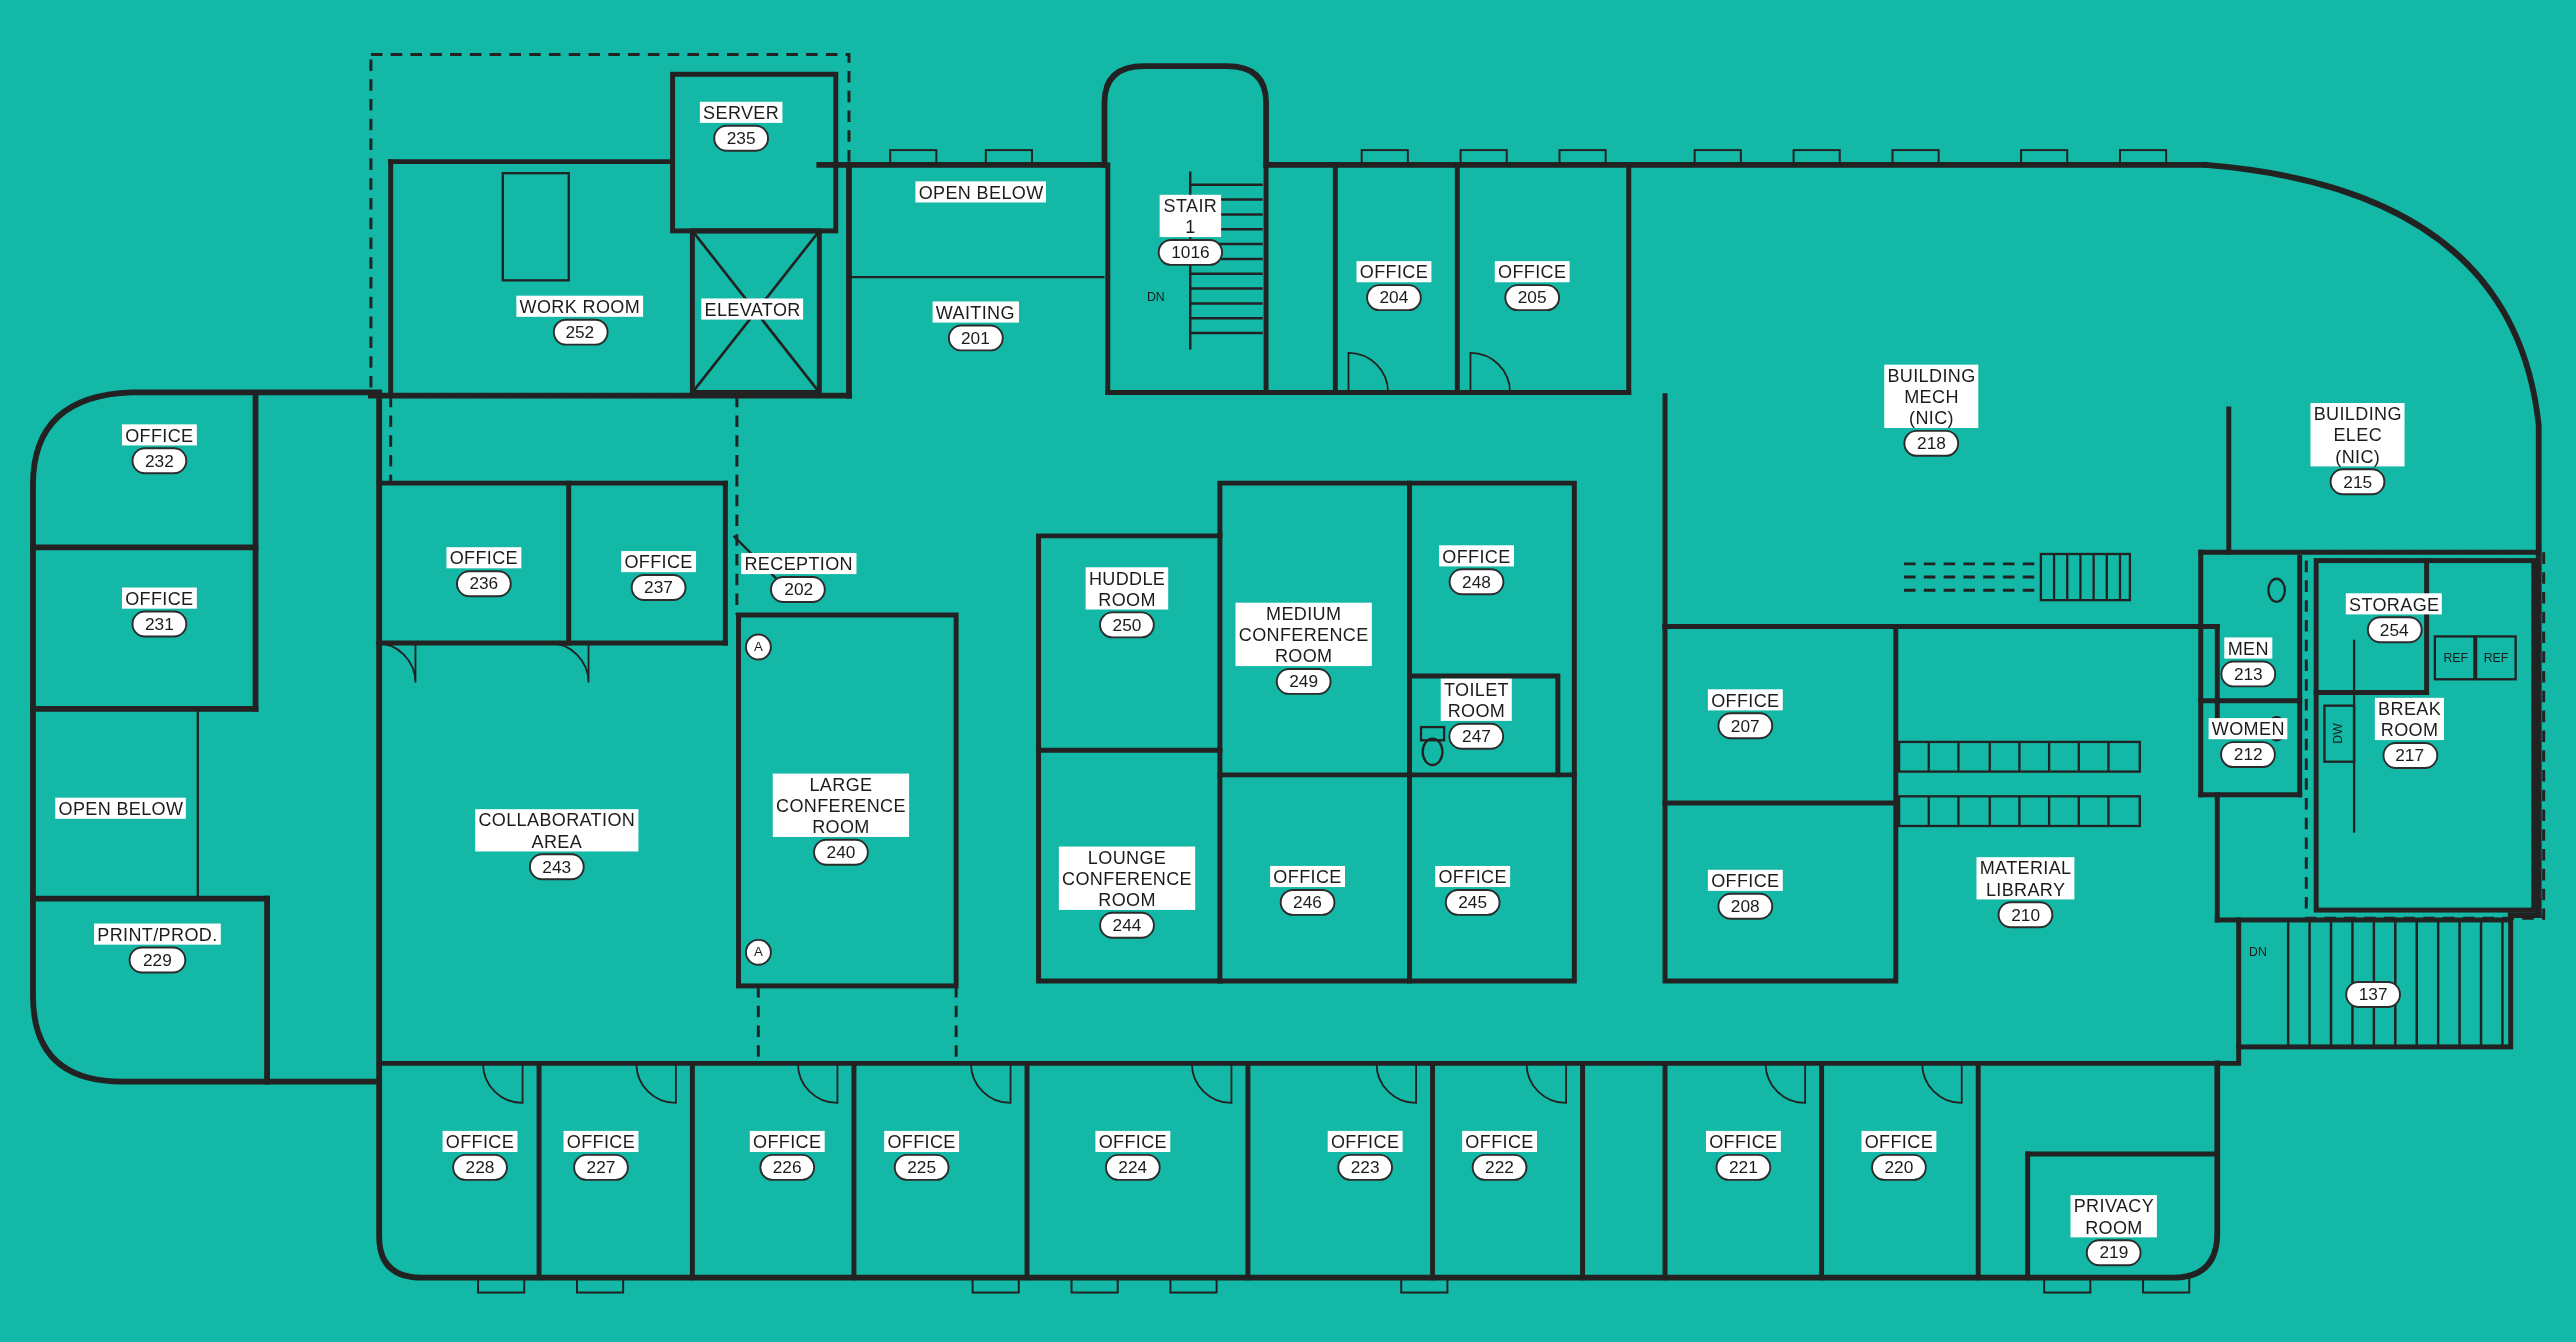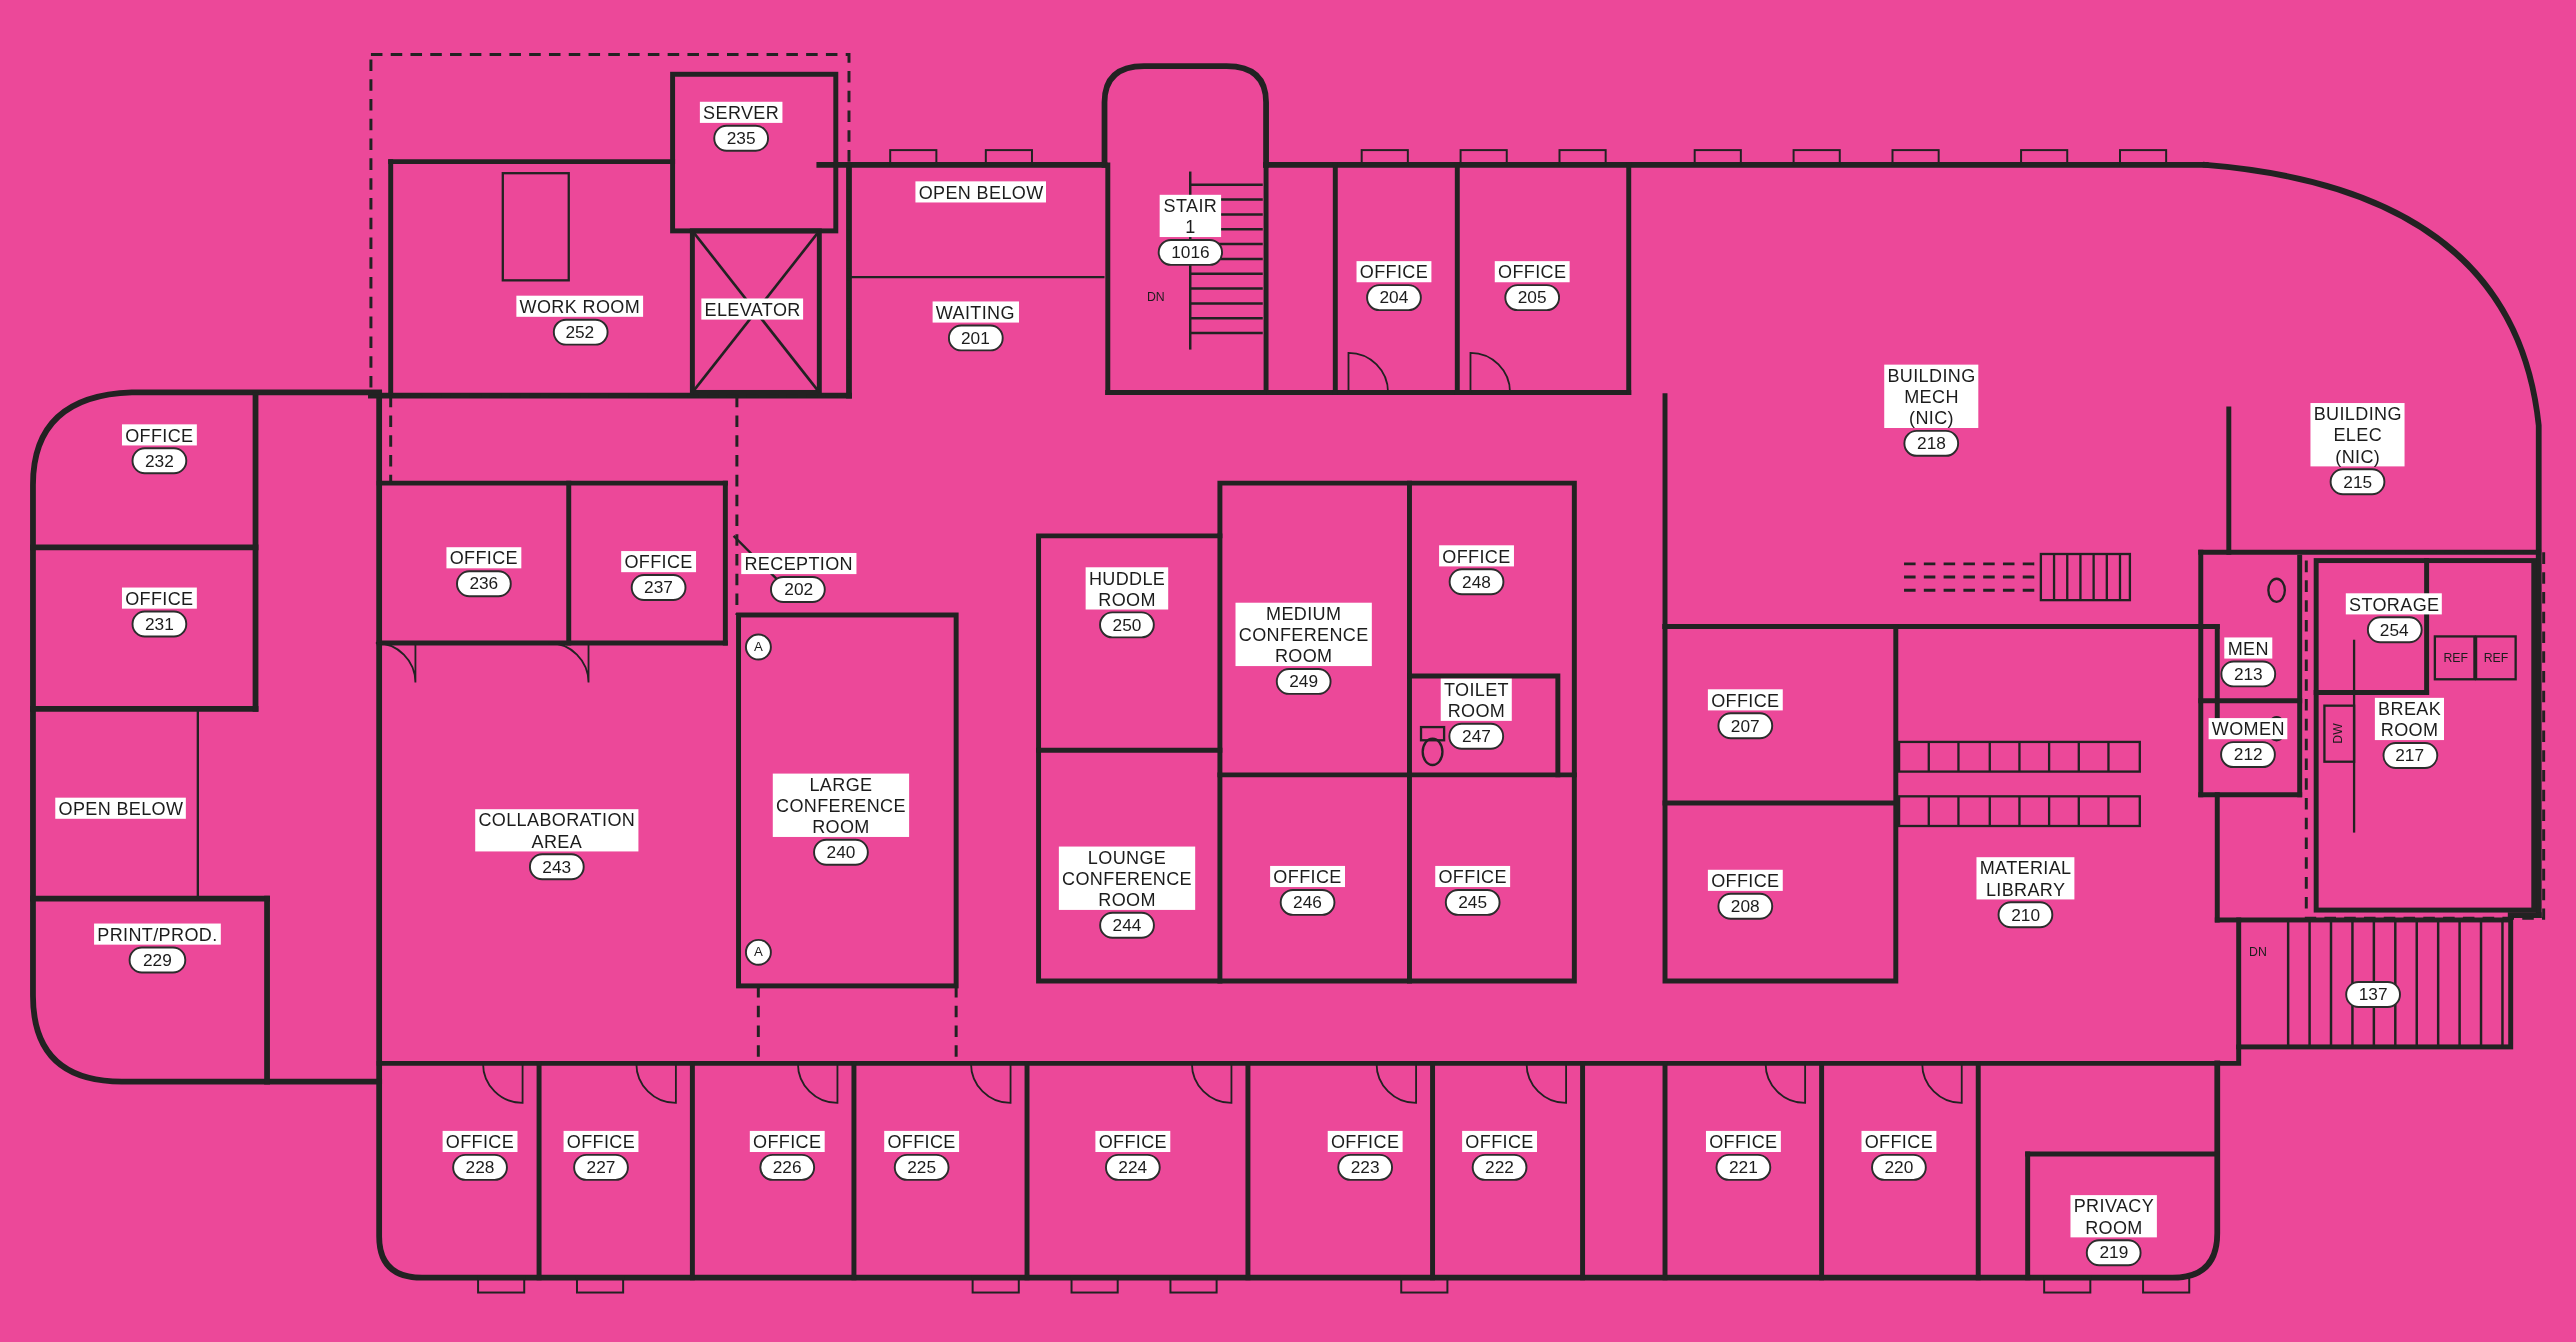--- a/index.html
+++ b/index.html
@@ -1,16 +1,16 @@
 <!DOCTYPE html>
 <html style="font-size:13.7px"><head>
 <meta charset="utf-8">
 <style>
   html,body{margin:0;padding:0;background:#ffffff;}
-  .viewport{position:relative;width:2576px;height:1342px;overflow:hidden;background:#ec4899;}
+  .viewport{position:relative;width:2576px;height:1342px;overflow:hidden;background:#14b8a6;}
   .plan{position:absolute;left:0;top:0;width:1342px;height:699px;transform:scale(1.92);transform-origin:0 0;font-family:"Liberation Sans",sans-serif;}
   svg.walls{position:absolute;left:0;top:0;}
   .labels{position:absolute;left:0;top:0;width:1342px;height:699px;}
   .room-label{position:absolute;transform:translate(-50%,-50%);display:flex;flex-direction:column;align-items:center;gap:0.9px;text-align:center;color:#1c1c1c;}
   .room-name{font-size:9.4px;line-height:1.18;letter-spacing:0.2px;white-space:pre-line;background:#fff;padding:0 1.7px;font-weight:500;}
   .room-number{display:inline-block;border:1.2px solid #2c2c2c;border-radius:6.9px;padding:0 6px;background:#fff;font-size:9px;line-height:12px;font-weight:500;}
   .annotation{position:absolute;transform:translate(-50%,-50%);font-size:7.7px;color:#1c1c1c;background:#fff;line-height:1;font-weight:500;}
   .annotation.vertical{transform:translate(-50%,-50%) rotate(-90deg);background:transparent;}
   .annotation.small{font-size:6.4px;background:transparent;}
   .annotation.circle{border:1px solid #2c2c2c;border-radius:50%;width:12px;height:12px;line-height:11px;text-align:center;font-size:6.9px;background:#fff;}

